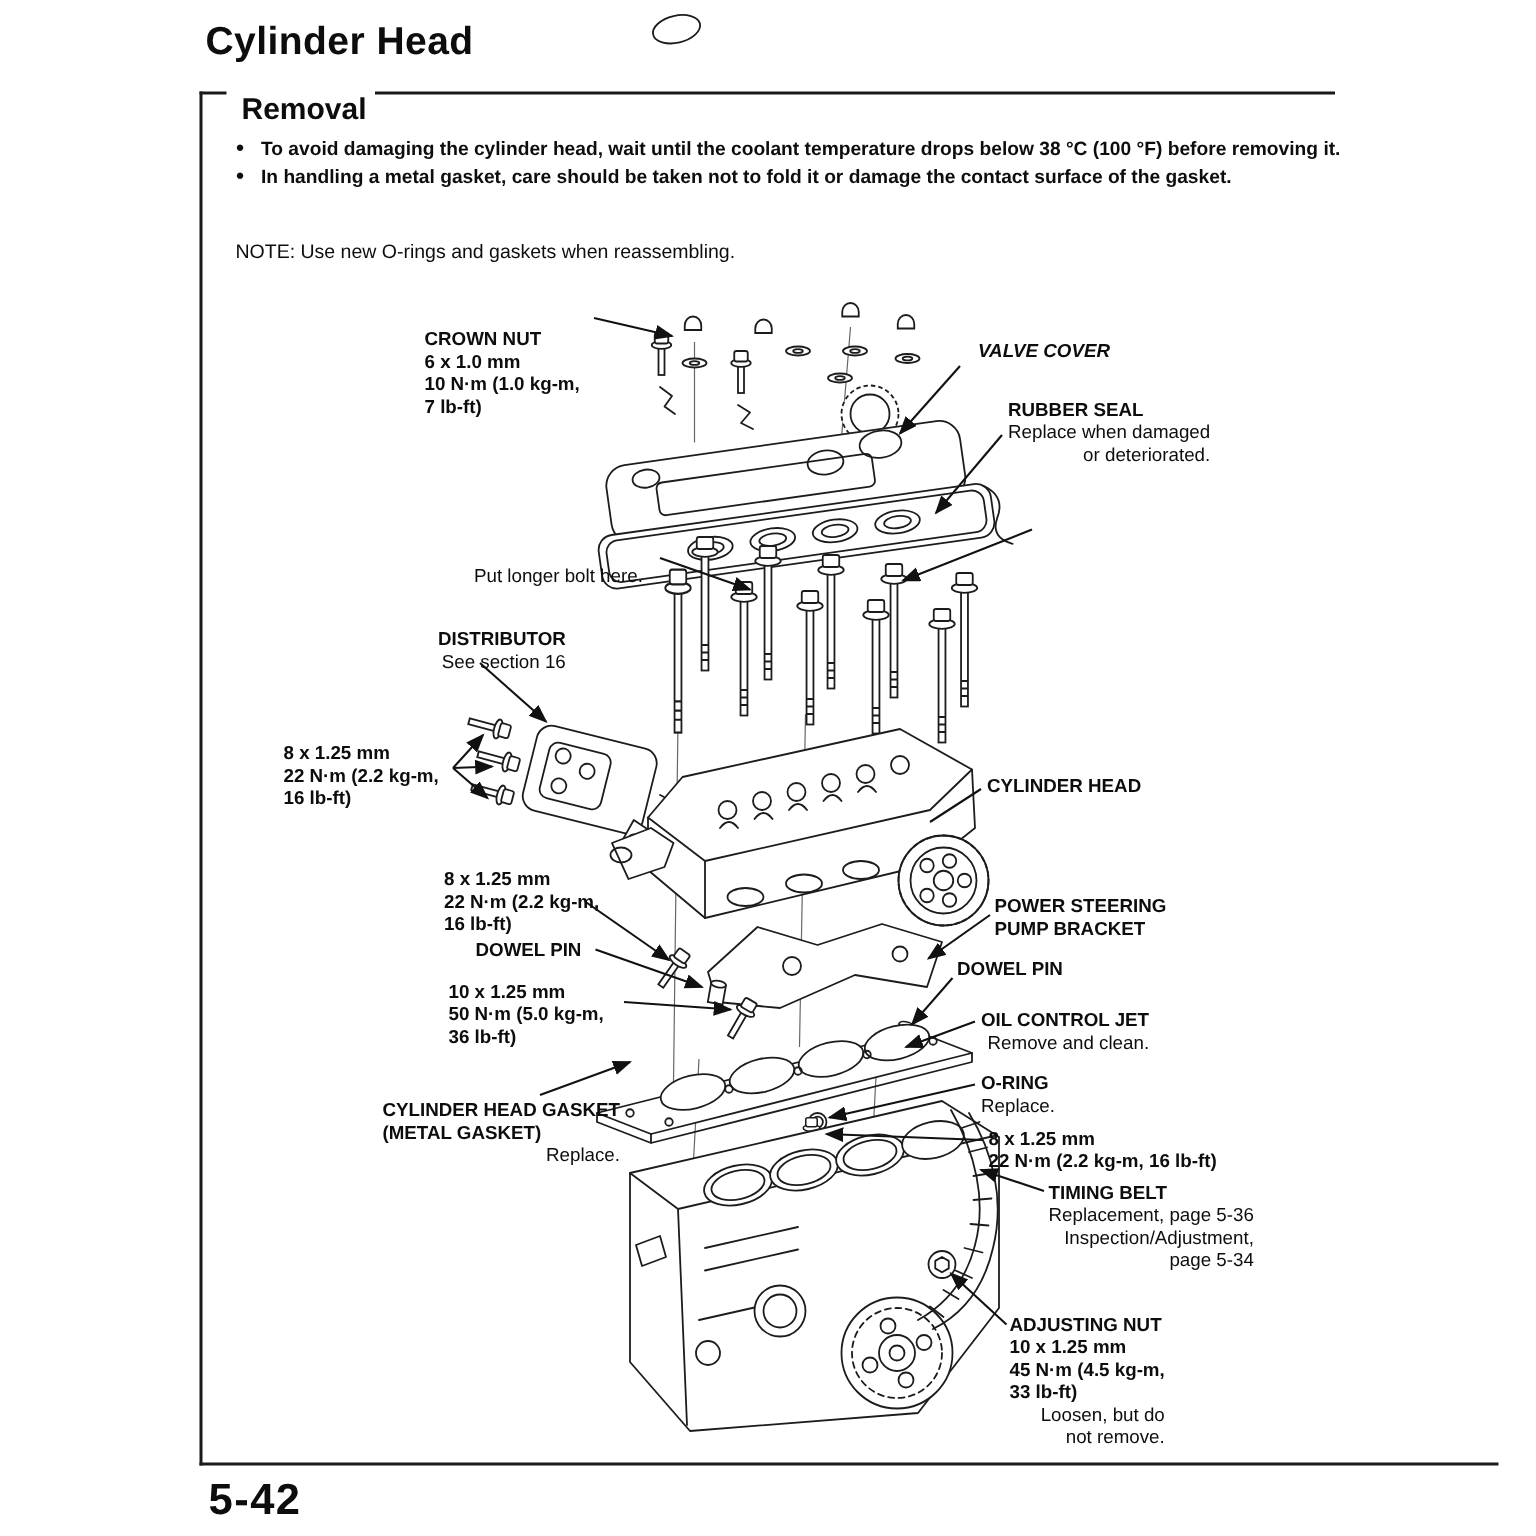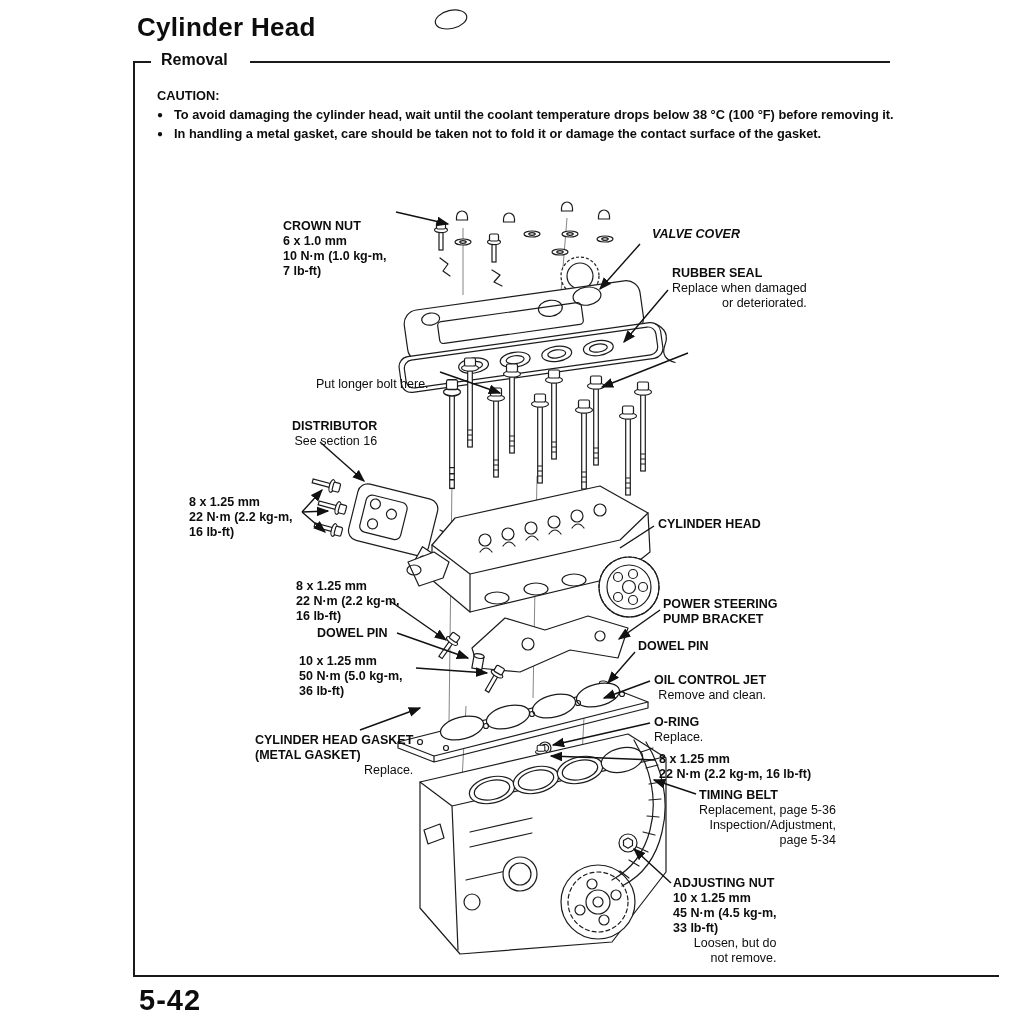--- a/index.html
+++ b/index.html
@@ -1,20 +1,20 @@
 <!DOCTYPE html>
 <html><head>
 <meta charset="utf-8">
 <style>
   html,body{margin:0;padding:0;background:#e8e8e8;}
   #page{position:relative;width:1024px;height:1024px;background:#ffffff;overflow:hidden;
         font-family:"Liberation Sans","DejaVu Sans",sans-serif;color:#0d0d0d;}
   .abs{position:absolute;}
   #title{left:137px;top:12px;font-size:26px;font-weight:700;letter-spacing:.3px;}
-  #removal-label{left:155px;top:51px;font-size:16px;font-weight:700;background:#fff;padding:0 6px;}
+  #removal-label{left:155px;top:62px;font-size:20px;font-weight:700;background:#fff;padding:0 6px;}
   .rule{position:absolute;background:#1a1a1a;}
   #caution{left:157px;top:88px;width:745px;font-size:12.8px;font-weight:700;line-height:16px;}
   .bullet-row{display:flex;margin-top:3px;}
   .bullet-glyph{width:17px;flex:0 0 17px;font-size:10px;line-height:16px;}
   .bullet-text{width:724px;}
   #note{left:157px;top:160px;font-size:13px;font-weight:400;}
   #page-number{left:139px;top:984px;font-size:29px;font-weight:700;letter-spacing:1px;}
   .co{position:absolute;font-size:12.5px;font-weight:700;line-height:15px;white-space:nowrap;}
   .co .n{font-weight:400;text-align:right;}
   svg{position:absolute;left:0;top:0;}
@@ -29,30 +29,30 @@
 <div id="page">
 
   <div id="title" class="abs">Cylinder Head</div>
   <div class="rule" style="left:133px;top:61px;width:18px;height:2px;"></div>
   <div class="rule" style="left:250px;top:61px;width:640px;height:2px;"></div>
   <div class="rule" style="left:133px;top:61px;width:2px;height:916px;"></div>
   <div class="rule" style="left:133px;top:975px;width:866px;height:2px;"></div>
   <div id="removal-label" class="abs">Removal</div>
 
   <div id="caution" class="abs">
-    <div>CAUTION:</div>
     <div class="bullet-row">
       <span class="bullet-glyph">●</span>
       <span class="bullet-text">To avoid damaging the cylinder head, wait until the coolant temperature drops below 38 °C (100 °F) before removing it.</span>
     </div>
     <div class="bullet-row">
       <span class="bullet-glyph">●</span>
       <span class="bullet-text">In handling a metal gasket, care should be taken not to fold it or damage the contact surface of the gasket.</span>
     </div>
   </div>
+  <div id="note" class="abs">NOTE: Use new O-rings and gaskets when reassembling.</div>
 
   <svg width="1024" height="1024" viewBox="0 0 1024 1024">
     <defs>
       <marker id="ah" markerWidth="10" markerHeight="8" refX="8" refY="3.5" orient="auto">
         <path d="M0,0 L9,3.5 L0,7 Z" fill="#111"></path>
       </marker>
       <g id="bolt-l" fill="#fff" stroke="#1c1c1c" stroke-width="1.2">
         <rect x="-2.3" y="1" width="4.6" height="78"></rect>
         <path d="M-2.3,62 h4.6 M-2.3,67 h4.6 M-2.3,72 h4.6" fill="none"></path>
         <ellipse cx="0" cy="0" rx="8.5" ry="3.2"></ellipse>

